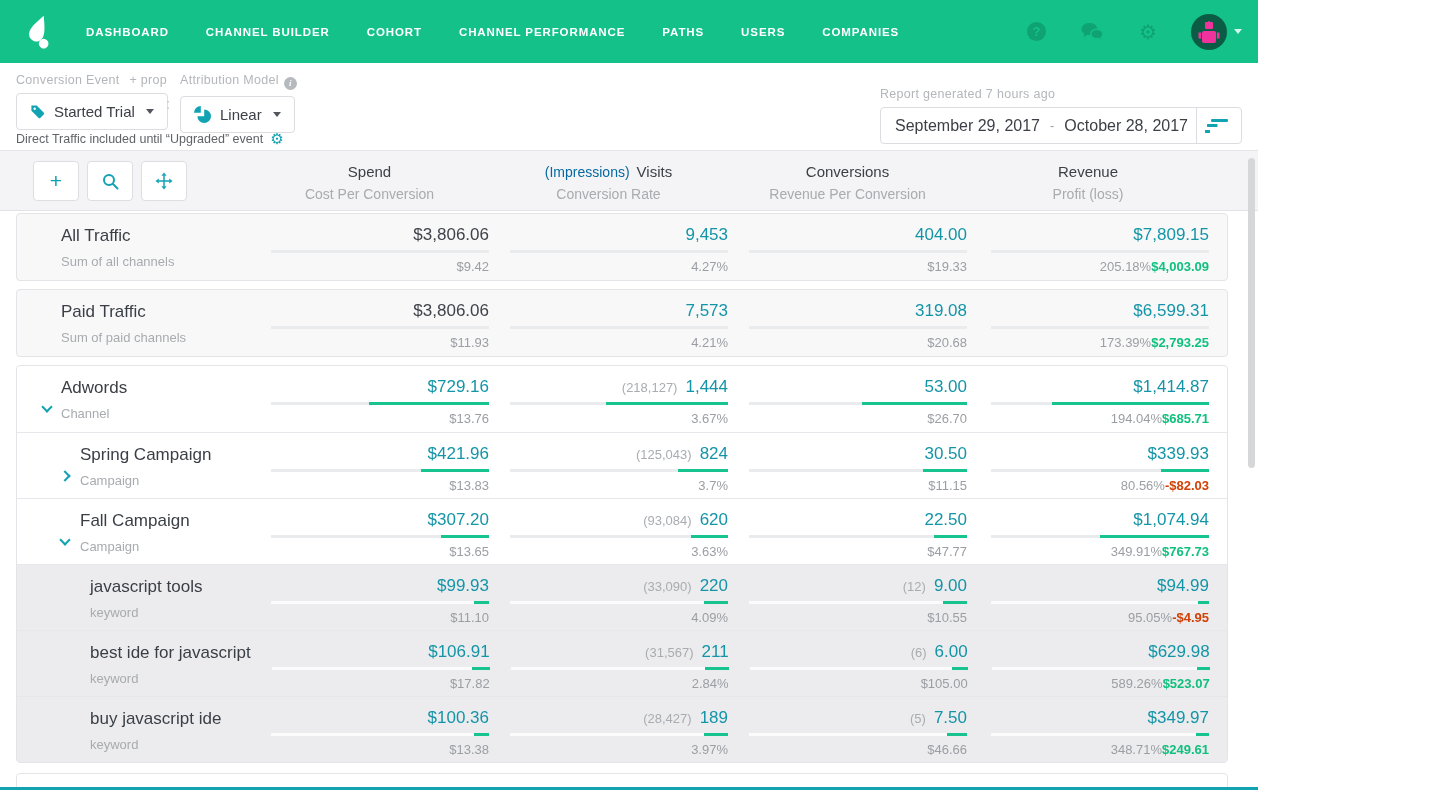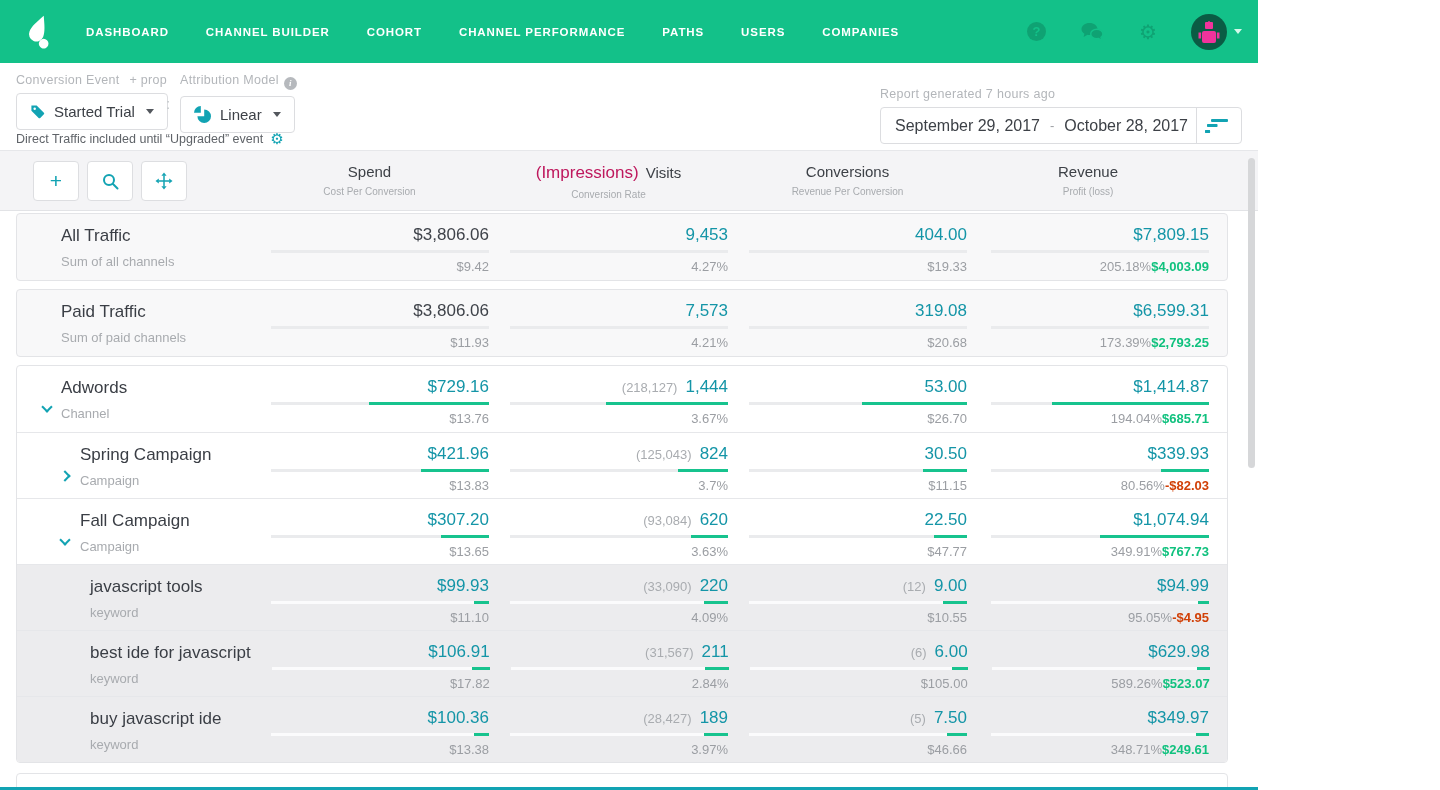--- a/index.html
+++ b/index.html
@@ -48,22 +48,22 @@
   
   .table-head { height:60px; background:#f4f4f6; border-bottom:1px solid #e2e3e6; }
   .grid { display:grid; grid-template-columns:1fr 239px 239px 239px 242px; }
   .head-grid { padding:0 49px 0 33px; height:59px; }
   .toolbar { display:flex; align-items:center; gap:8px; height:100%; padding-top:1px; }
   .tbtn { width:46px; height:40px; background:#fff; border:1px solid #dddee1; border-radius:4px;
           display:flex; align-items:center; justify-content:center; cursor:pointer; color:#12a3b3; }
   .tbtn.plus { font-size:21px; font-weight:400; }
   .col-head { text-align:center; padding-top:12px; }
   .ch-main { font-size:15px; color:#3d4147; font-weight:500; }
-  .ch-paren { font-size:17px; color:#be185d; font-weight:400; margin-right:7px; }
-  .ch-sub { margin-top:6px; font-size:10px; color:#a8abaf; }
+  .ch-paren { font-size:14px; color:#0369a1; font-weight:400; margin-right:7px; }
+  .ch-sub { margin-top:6px; font-size:14px; color:#a8abaf; }
 
   
   .content { padding-top:2px; }
   .card { margin:0 30px 8px 16px; border:1px solid #e3e4e7; border-radius:4px; background:#fff; overflow:hidden; }
   .card.summary { background:#f8f8f9; }
   .card.main-card .row + .row { border-top:1px solid #e6e7ea; }
   .card.partial-card { margin-top:10px; height:58px; }
 
   .row { height:66px; padding:0 18px 0 16px; }
   .card.summary .row { height:66px; }

